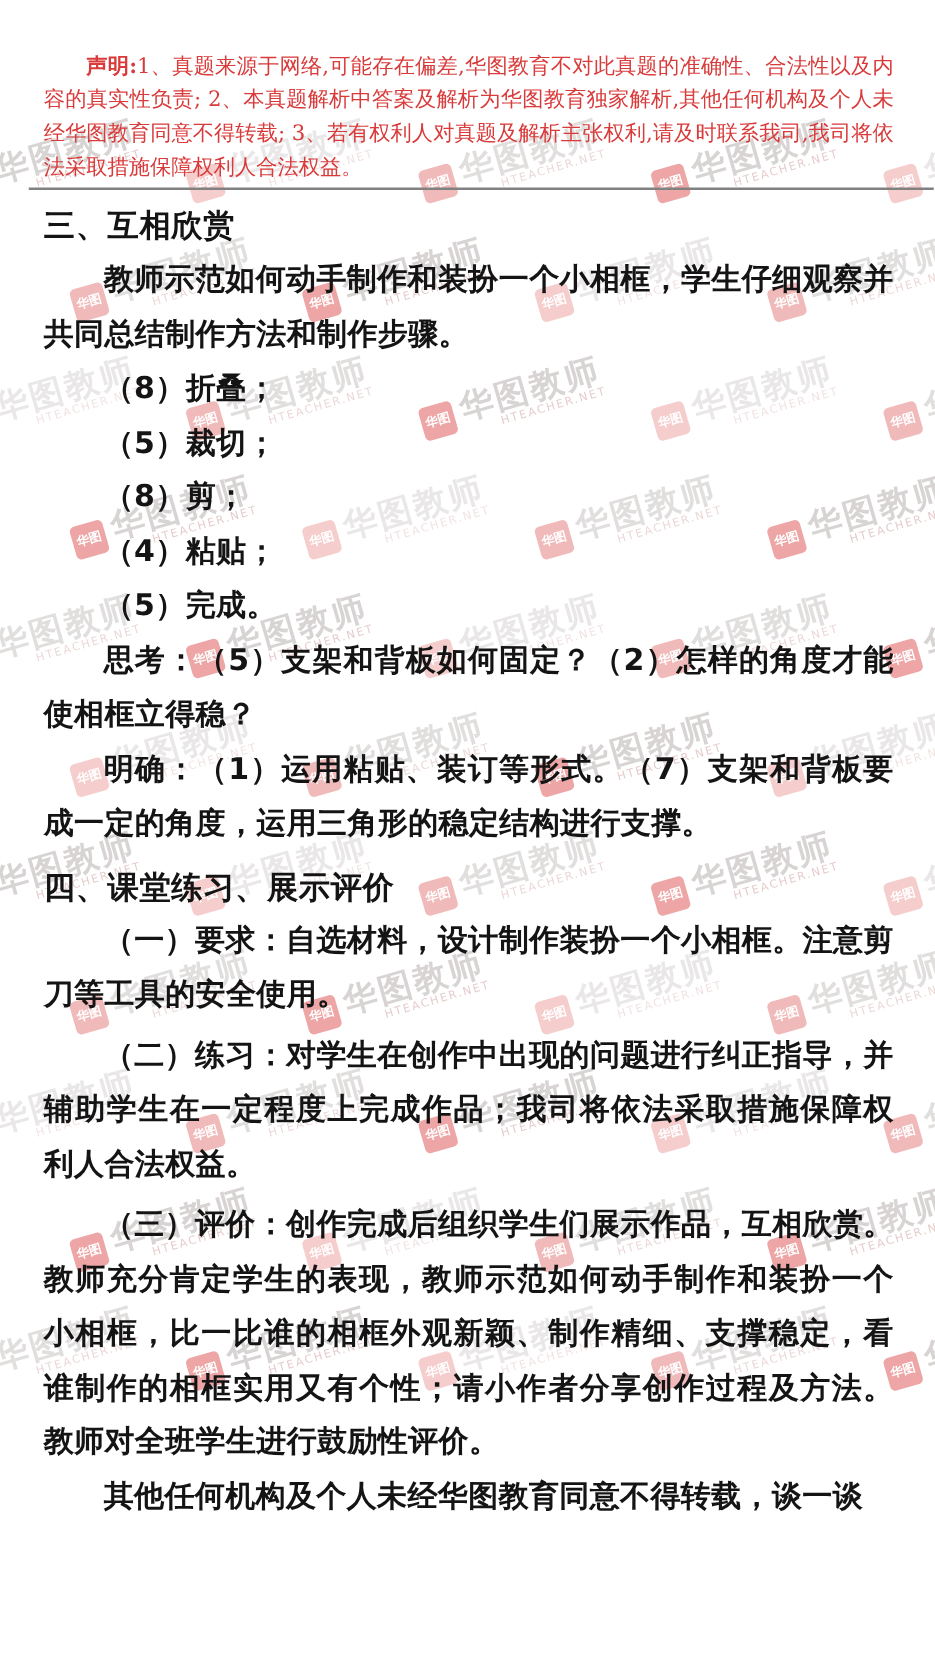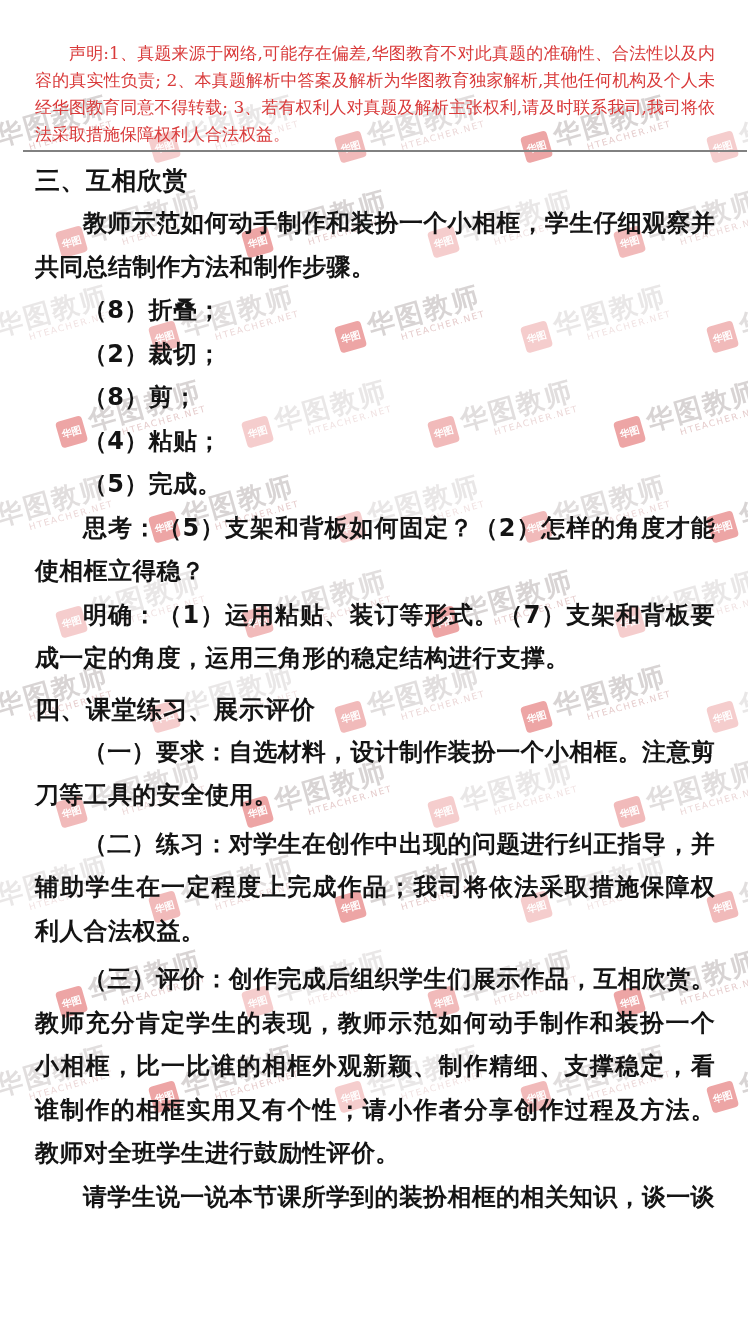--- a/index.html
+++ b/index.html
@@ -22,21 +22,21 @@
   }
   .wm-text{position:absolute;left:33px;top:0;font-size:27px;font-weight:700;letter-spacing:2px;white-space:nowrap;}
   .wm-sub{position:absolute;left:62px;top:32px;font-size:9px;letter-spacing:1.5px;white-space:nowrap;}
   
   .content{position:absolute;left:35px;top:40px;width:680px;z-index:2;}
   .disclaimer{
     margin:0;text-indent:2em;text-align:justify;
     font-family:"DejaVu Serif",serif;
     font-size:17px;line-height:27px;font-weight:500;
   }
-  .disclaimer b{font-weight:400;}
+  .disclaimer b{font-weight:700;}
   .rule{
     border:none;border-top:2px solid #818181;
     margin:2px 0 0 -12px;width:724px;height:0;
   }
   .hd{
     font-size:25px;font-weight:900;color:#141414;
     line-height:42px;margin:8px 0 0 0;letter-spacing:0.5px;
   }
   .body{
     font-size:24px;line-height:43.5px;color:#141414;
@@ -293,28 +293,28 @@
 
   <div class="content">
 
     <p class="disclaimer" style="color: rgb(217, 58, 58);"><b>声明:</b><span>1、真题来源于网络,可能存在偏差,华图教育不对此真题的准确性、合法性以及内容的真实性负责; 2、本真题解析中答案及解析为华图教育独家解析,其他任何机构及个人未经华图教育同意不得转载; 3、若有权利人对真题及解析主张权利,请及时联系我司,我司将依法采取措施保障权利人合法权益。</span></p>
 
     <hr class="rule">
 
     <h2 class="hd">三、互相欣赏</h2>
     <p class="body indent">教师示范如何动手制作和装扮一个小相框，学生仔细观察并共同总结制作方法和制作步骤。</p>
     <p class="body indent">（8）折叠；</p>
-    <p class="body indent">（2）裁切；</p>
+    <p class="body indent">（5）裁切；</p>
     <p class="body indent">（8）剪；</p>
     <p class="body indent">（4）粘贴；</p>
     <p class="body indent">（5）完成。</p>
     <p class="body indent">思考：（5）支架和背板如何固定？（2）怎样的角度才能使相框立得稳？</p>
     <p class="body indent">明确：（1）运用粘贴、装订等形式。（7）支架和背板要成一定的角度，运用三角形的稳定结构进行支撑。</p>
 
     <h2 class="hd">四、课堂练习、展示评价</h2>
     <p class="body indent">（一）要求：自选材料，设计制作装扮一个小相框。注意剪刀等工具的安全使用。</p>
     <p class="body indent mt">（二）练习：对学生在创作中出现的问题进行纠正指导，并辅助学生在一定程度上完成作品；我司将依法采取措施保障权利人合法权益。</p>
     <p class="body indent mt">（三）评价：创作完成后组织学生们展示作品，互相欣赏。教师充分肯定学生的表现，教师示范如何动手制作和装扮一个小相框，比一比谁的相框外观新颖、制作精细、支撑稳定，看谁制作的相框实用又有个性；请小作者分享创作过程及方法。教师对全班学生进行鼓励性评价。</p>
 
-    <p class="body indent">请学生说一说本节课所学到的装扮相框的相关知识，谈一谈</p>
+    <p class="body indent">其他任何机构及个人未经华图教育同意不得转载，谈一谈</p>
 
   </div>
 </div>
 
 </body></html>

